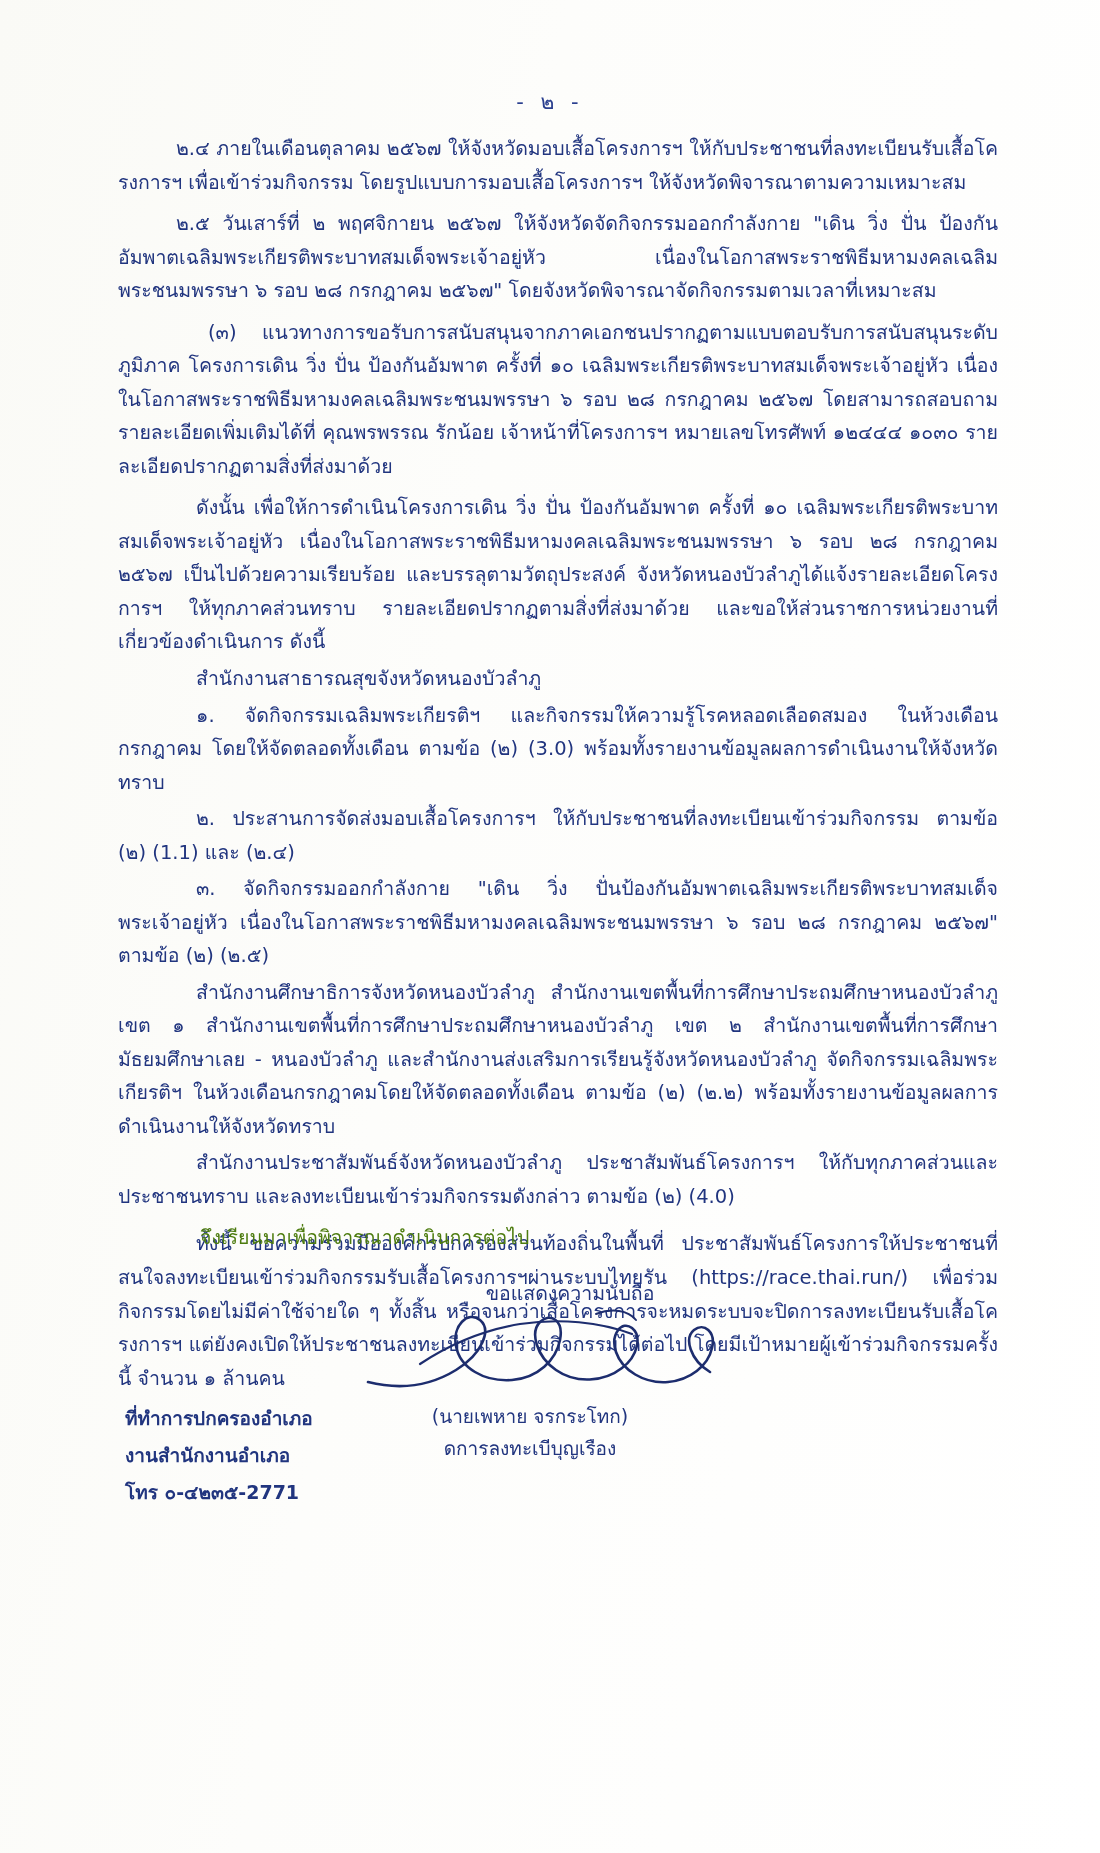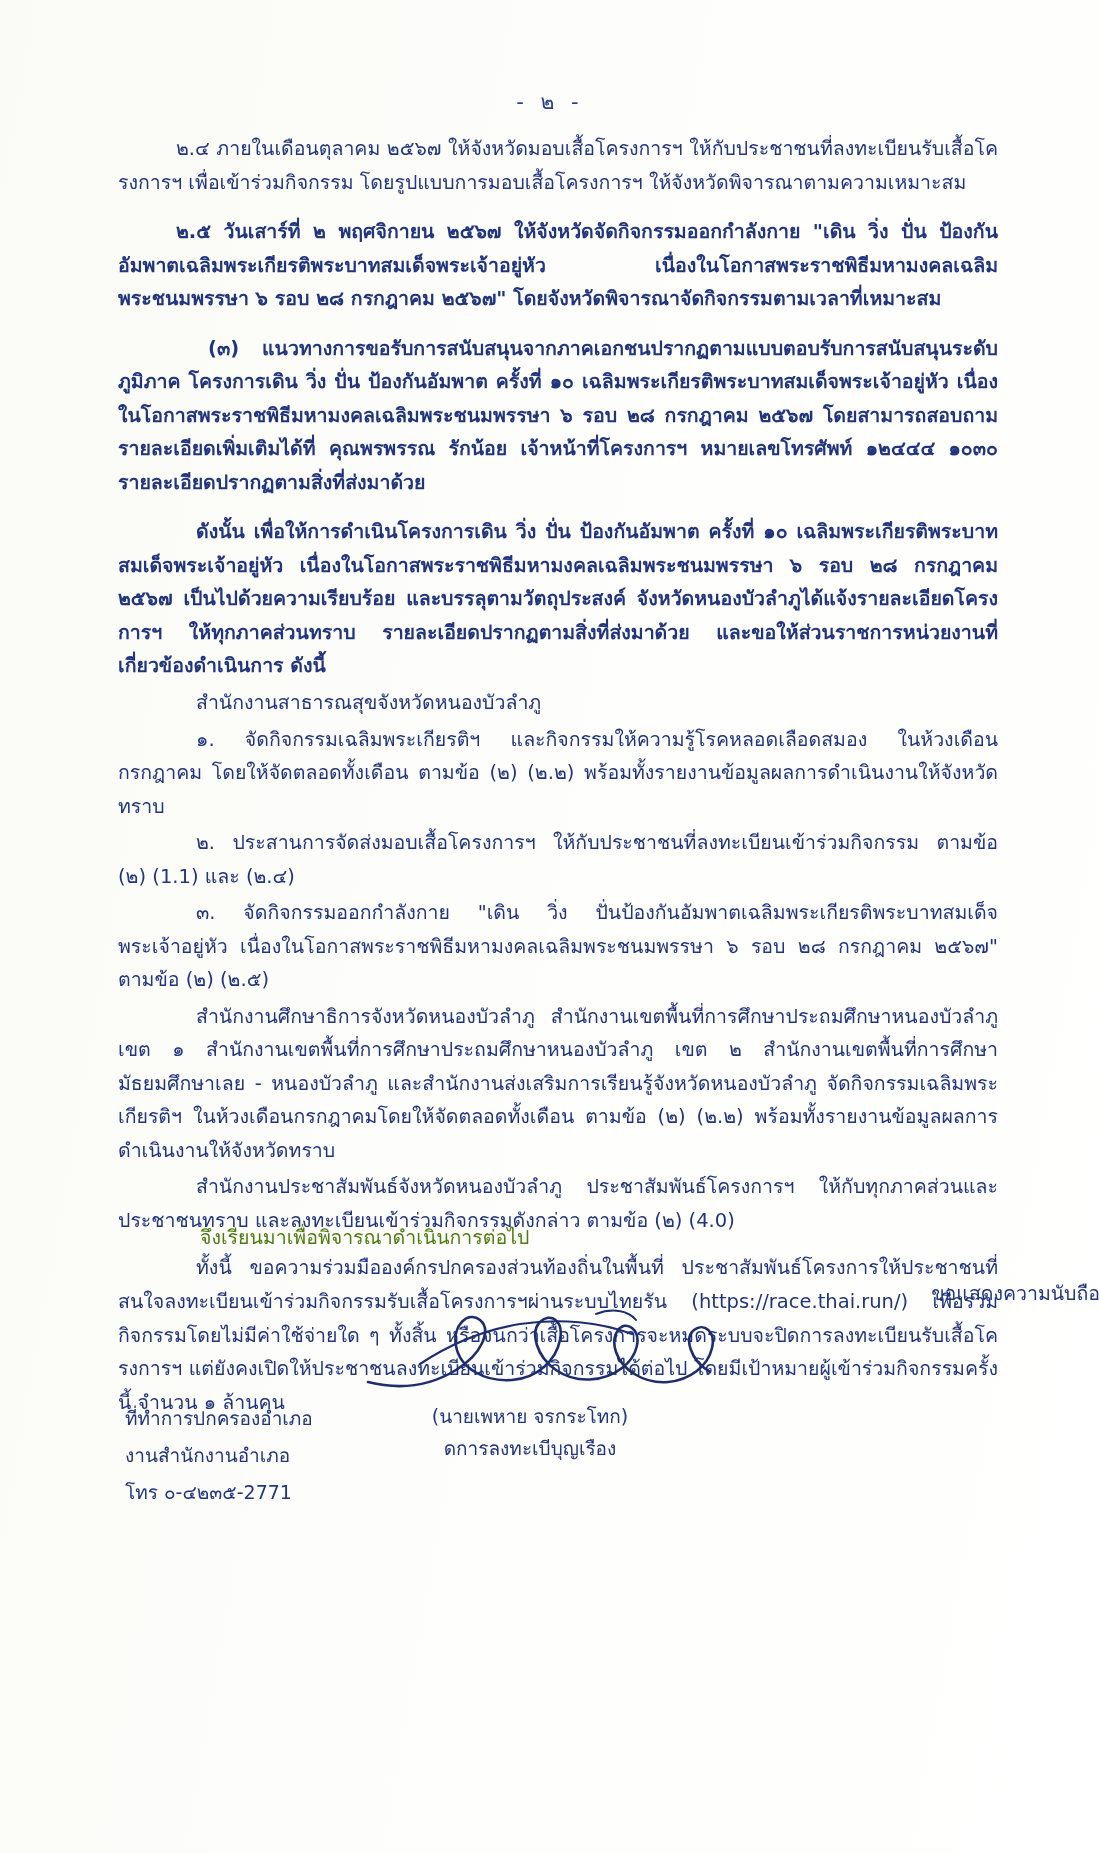--- a/index.html
+++ b/index.html
@@ -47,34 +47,34 @@
     text-align: justify;
   }
   .para {
     margin: 0 0 3px 0;
     text-indent: 0;
   }
   .para.ind-1 { text-indent: 58px; }
   .para.ind-2 { text-indent: 90px; }
   .para.ind-3 { text-indent: 78px; }
   .gap-top { margin-top: 14px; }
-  .gap-top-sm { margin-top: 16px; font-weight: bold; }
+  .gap-top-sm { margin-top: 8px; }
   .signoff {
     position: absolute;
     left: 200px;
     top: 1222px;
     color: #4d7c0f;
     font-size: 19.5px;
   }
   .regards {
     position: absolute;
     left: 0;
     top: 1278px;
     width: 1100px;
-    text-align: right;
+    text-align: center;
     color: #21357f;
     font-size: 19.5px;
     padding-left: 40px;
     box-sizing: border-box;
   }
   .signature {
     position: absolute;
     left: 360px;
     top: 1290px;
     width: 380px;
@@ -92,38 +92,39 @@
     padding-left: 40px;
     box-sizing: border-box;
   }
   .footer-left {
     position: absolute;
     left: 125px;
     top: 1400px;
     color: #21357f;
     font-size: 19px;
     line-height: 1.95;
+    font-weight: bold;
   }
   .footer-left div { white-space: nowrap; }
 </style>
 </head>
 <body>
 
 <div class="page">
   <div class="paper-tint"></div>
 
   <div class="page-number">- ๒ -</div>
 
   <div class="body-text">
     <p class="para ind-1">๒.๔ ภายในเดือนตุลาคม ๒๕๖๗ ให้จังหวัดมอบเสื้อโครงการฯ ให้กับประชาชนที่ลงทะเบียนรับเสื้อโครงการฯ เพื่อเข้าร่วมกิจกรรม โดยรูปแบบการมอบเสื้อโครงการฯ ให้จังหวัดพิจารณาตามความเหมาะสม</p>
     <p class="para ind-1 gap-top-sm">๒.๕ วันเสาร์ที่ ๒ พฤศจิกายน ๒๕๖๗ ให้จังหวัดจัดกิจกรรมออกกำลังกาย "เดิน วิ่ง ปั่น ป้องกันอัมพาตเฉลิมพระเกียรติพระบาทสมเด็จพระเจ้าอยู่หัว เนื่องในโอกาสพระราชพิธีมหามงคลเฉลิมพระชนมพรรษา ๖ รอบ ๒๘ กรกฎาคม ๒๕๖๗" โดยจังหวัดพิจารณาจัดกิจกรรมตามเวลาที่เหมาะสม</p>
     <p class="para ind-2 gap-top-sm">(๓) แนวทางการขอรับการสนับสนุนจากภาคเอกชนปรากฏตามแบบตอบรับการสนับสนุนระดับภูมิภาค โครงการเดิน วิ่ง ปั่น ป้องกันอัมพาต ครั้งที่ ๑๐ เฉลิมพระเกียรติพระบาทสมเด็จพระเจ้าอยู่หัว เนื่องในโอกาสพระราชพิธีมหามงคลเฉลิมพระชนมพรรษา ๖ รอบ ๒๘ กรกฎาคม ๒๕๖๗ โดยสามารถสอบถามรายละเอียดเพิ่มเติมได้ที่ คุณพรพรรณ รักน้อย เจ้าหน้าที่โครงการฯ หมายเลขโทรศัพท์ ๑๒๔๔๔ ๑๐๓๐ รายละเอียดปรากฏตามสิ่งที่ส่งมาด้วย</p>
     <p class="para ind-3 gap-top-sm">ดังนั้น เพื่อให้การดำเนินโครงการเดิน วิ่ง ปั่น ป้องกันอัมพาต ครั้งที่ ๑๐ เฉลิมพระเกียรติพระบาทสมเด็จพระเจ้าอยู่หัว เนื่องในโอกาสพระราชพิธีมหามงคลเฉลิมพระชนมพรรษา ๖ รอบ ๒๘ กรกฎาคม ๒๕๖๗ เป็นไปด้วยความเรียบร้อย และบรรลุตามวัตถุประสงค์ จังหวัดหนองบัวลำภูได้แจ้งรายละเอียดโครงการฯ ให้ทุกภาคส่วนทราบ รายละเอียดปรากฏตามสิ่งที่ส่งมาด้วย และขอให้ส่วนราชการหน่วยงานที่เกี่ยวข้องดำเนินการ ดังนี้</p>
     <p class="para ind-3">สำนักงานสาธารณสุขจังหวัดหนองบัวลำภู</p>
-    <p class="para ind-3">๑. จัดกิจกรรมเฉลิมพระเกียรติฯ และกิจกรรมให้ความรู้โรคหลอดเลือดสมอง ในห้วงเดือนกรกฎาคม โดยให้จัดตลอดทั้งเดือน ตามข้อ (๒) (๒.๒) พร้อมทั้งรายงานข้อมูลผลการดำเนินงานให้จังหวัดทราบ</p>
+    <p class="para ind-3">๑. จัดกิจกรรมเฉลิมพระเกียรติฯ และกิจกรรมให้ความรู้โรคหลอดเลือดสมอง ในห้วงเดือนกรกฎาคม โดยให้จัดตลอดทั้งเดือน ตามข้อ (๒) (3.0) พร้อมทั้งรายงานข้อมูลผลการดำเนินงานให้จังหวัดทราบ</p>
     <p class="para ind-3">๒. ประสานการจัดส่งมอบเสื้อโครงการฯ ให้กับประชาชนที่ลงทะเบียนเข้าร่วมกิจกรรม ตามข้อ (๒) (1.1) และ (๒.๔)</p>
     <p class="para ind-3">๓. จัดกิจกรรมออกกำลังกาย "เดิน วิ่ง ปั่นป้องกันอัมพาตเฉลิมพระเกียรติพระบาทสมเด็จพระเจ้าอยู่หัว เนื่องในโอกาสพระราชพิธีมหามงคลเฉลิมพระชนมพรรษา ๖ รอบ ๒๘ กรกฎาคม ๒๕๖๗" ตามข้อ (๒) (๒.๕)</p>
     <p class="para ind-3">สำนักงานศึกษาธิการจังหวัดหนองบัวลำภู สำนักงานเขตพื้นที่การศึกษาประถมศึกษาหนองบัวลำภู เขต ๑ สำนักงานเขตพื้นที่การศึกษาประถมศึกษาหนองบัวลำภู เขต ๒ สำนักงานเขตพื้นที่การศึกษามัธยมศึกษาเลย - หนองบัวลำภู และสำนักงานส่งเสริมการเรียนรู้จังหวัดหนองบัวลำภู จัดกิจกรรมเฉลิมพระเกียรติฯ ในห้วงเดือนกรกฎาคมโดยให้จัดตลอดทั้งเดือน ตามข้อ (๒) (๒.๒) พร้อมทั้งรายงานข้อมูลผลการดำเนินงานให้จังหวัดทราบ</p>
     <p class="para ind-3">สำนักงานประชาสัมพันธ์จังหวัดหนองบัวลำภู ประชาสัมพันธ์โครงการฯ ให้กับทุกภาคส่วนและประชาชนทราบ และลงทะเบียนเข้าร่วมกิจกรรมดังกล่าว ตามข้อ (๒) (4.0)</p>
     <p class="para ind-3 gap-top">ทั้งนี้ ขอความร่วมมือองค์กรปกครองส่วนท้องถิ่นในพื้นที่ ประชาสัมพันธ์โครงการให้ประชาชนที่สนใจลงทะเบียนเข้าร่วมกิจกรรมรับเสื้อโครงการฯผ่านระบบไทยรัน (https://race.thai.run/) เพื่อร่วมกิจกรรมโดยไม่มีค่าใช้จ่ายใด ๆ ทั้งสิ้น หรือจนกว่าเสื้อโครงการจะหมดระบบจะปิดการลงทะเบียนรับเสื้อโครงการฯ แต่ยังคงเปิดให้ประชาชนลงทะเบียนเข้าร่วมกิจกรรมได้ต่อไป โดยมีเป้าหมายผู้เข้าร่วมกิจกรรมครั้งนี้ จำนวน ๑ ล้านคน</p>
   </div>
 
   <div class="signoff">จึงเรียนมาเพื่อพิจารณาดำเนินการต่อไป</div>
 
   <div class="regards">ขอแสดงความนับถือ</div>

